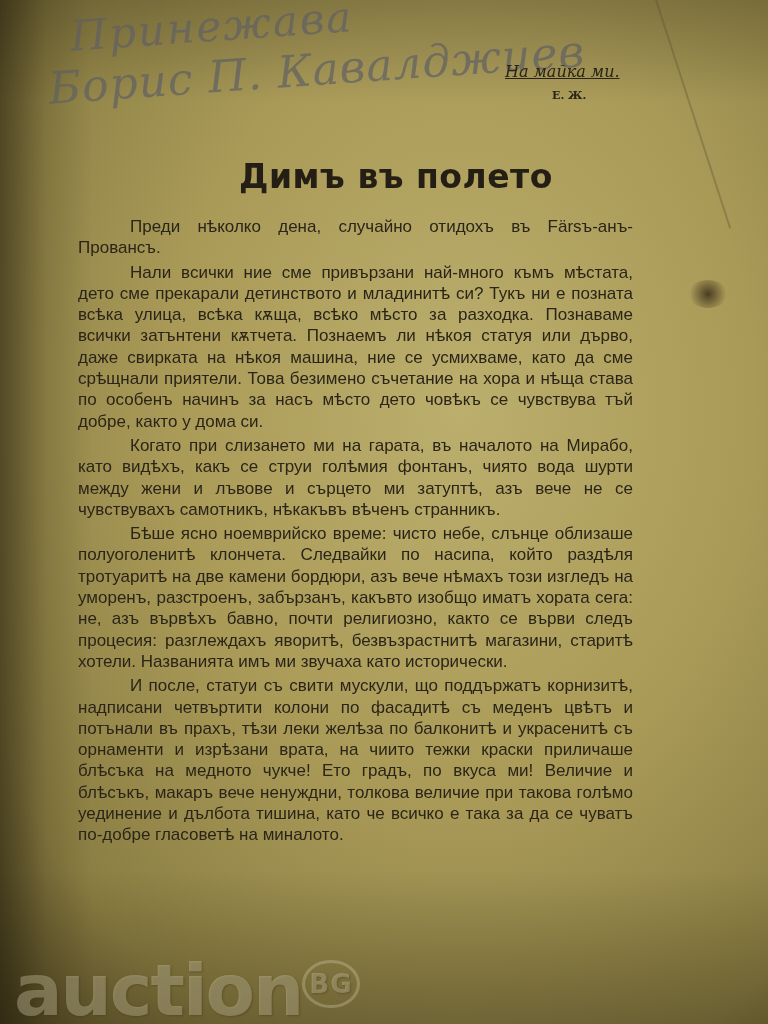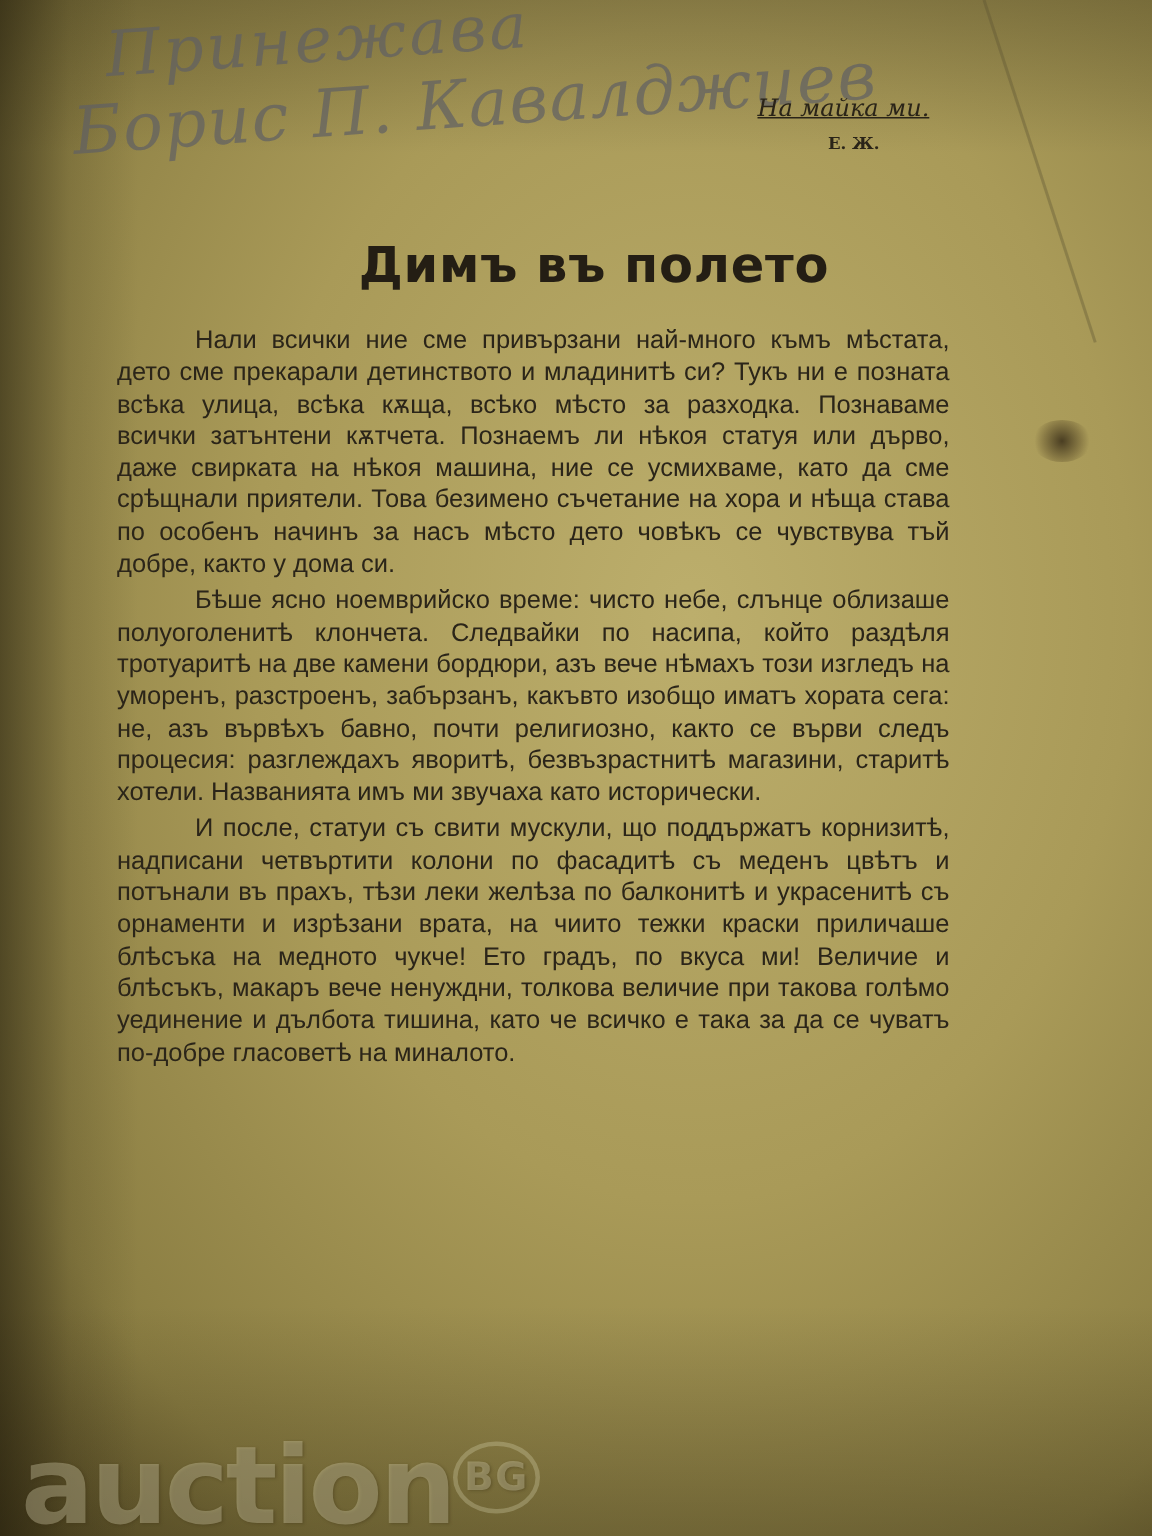--- a/index.html
+++ b/index.html
@@ -68,21 +68,23 @@
 
   <div class="handwriting hw1">Принежава</div>
   <div class="handwriting hw2">Борис П. Кавалджиев</div>
 
   <div class="dedication">На майка ми.</div>
   <div class="initials">Е. Ж.</div>
 
   <h1 class="title" style="margin:12px;">Димъ въ полето</h1>
 
   <div class="body-text">
+    <p class="para">Преди нѣколко дена, случайно отидохъ въ Färsъ-анъ-Провансъ.</p>
     <p class="para">Нали всички ние сме привързани най-много къмъ мѣстата, дето сме прекарали детинството и младинитѣ си? Тукъ ни е позната всѣка улица, всѣка кѫща, всѣко мѣсто за разходка. Познаваме всички затънтени кѫтчета. Познаемъ ли нѣкоя статуя или дърво, даже свирката на нѣкоя машина, ние се усмихваме, като да сме срѣщнали приятели. Това безимено съчетание на хора и нѣща става по особенъ начинъ за насъ мѣсто дето човѣкъ се чувствува тъй добре, както у дома си.</p>
+    <p class="para">Когато при слизането ми на гарата, въ началото на Мирабо, като видѣхъ, какъ се струи голѣмия фонтанъ, чиято вода шурти между жени и лъвове и сърцето ми затуптѣ, азъ вече не се чувствувахъ самотникъ, нѣкакъвъ вѣченъ странникъ.</p>
     <p class="para">Бѣше ясно ноемврийско време: чисто небе, слънце облизаше полуоголенитѣ клончета. Следвайки по насипа, който раздѣля тротуаритѣ на две камени бордюри, азъ вече нѣмахъ този изгледъ на уморенъ, разстроенъ, забързанъ, какъвто изобщо иматъ хората сега: не, азъ вървѣхъ бавно, почти религиозно, както се върви следъ процесия: разглеждахъ яворитѣ, безвъзрастнитѣ магазини, старитѣ хотели. Названията имъ ми звучаха като исторически.</p>
     <p class="para">И после, статуи съ свити мускули, що поддържатъ корнизитѣ, надписани четвъртити колони по фасадитѣ съ меденъ цвѣтъ и потънали въ прахъ, тѣзи леки желѣза по балконитѣ и украсенитѣ съ орнаменти и изрѣзани врата, на чиито тежки краски приличаше блѣсъка на медното чукче! Ето градъ, по вкуса ми! Величие и блѣсъкъ, макаръ вече ненуждни, толкова величие при такова голѣмо уединение и дълбота тишина, като че всичко е така за да се чуватъ по-добре гласоветѣ на миналото.</p>
   </div>
 
   <div class="watermark">
     <span>auction</span><span class="watermark-bg">BG</span>
   </div>
 </div>
 
 </body></html>

